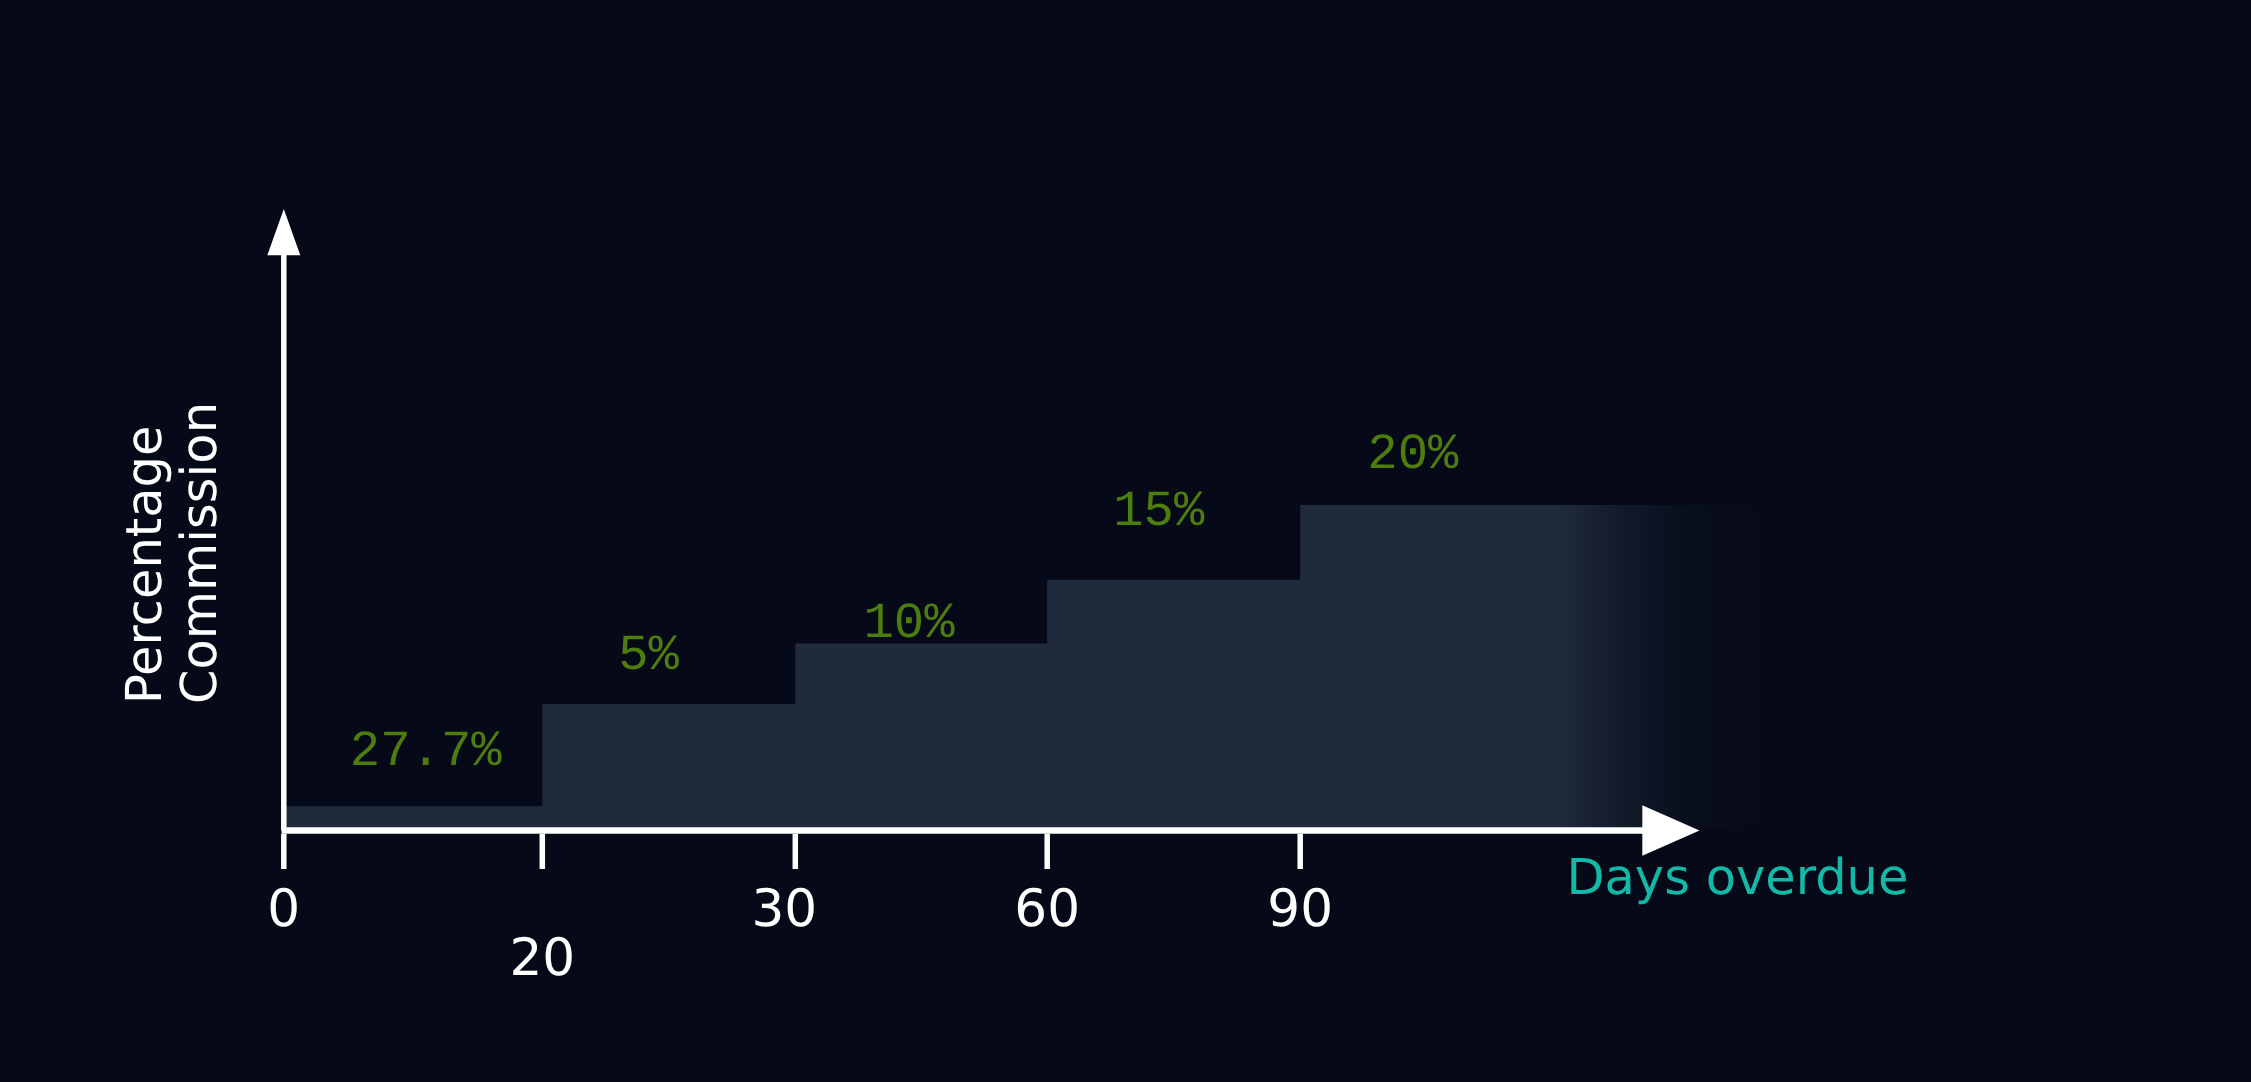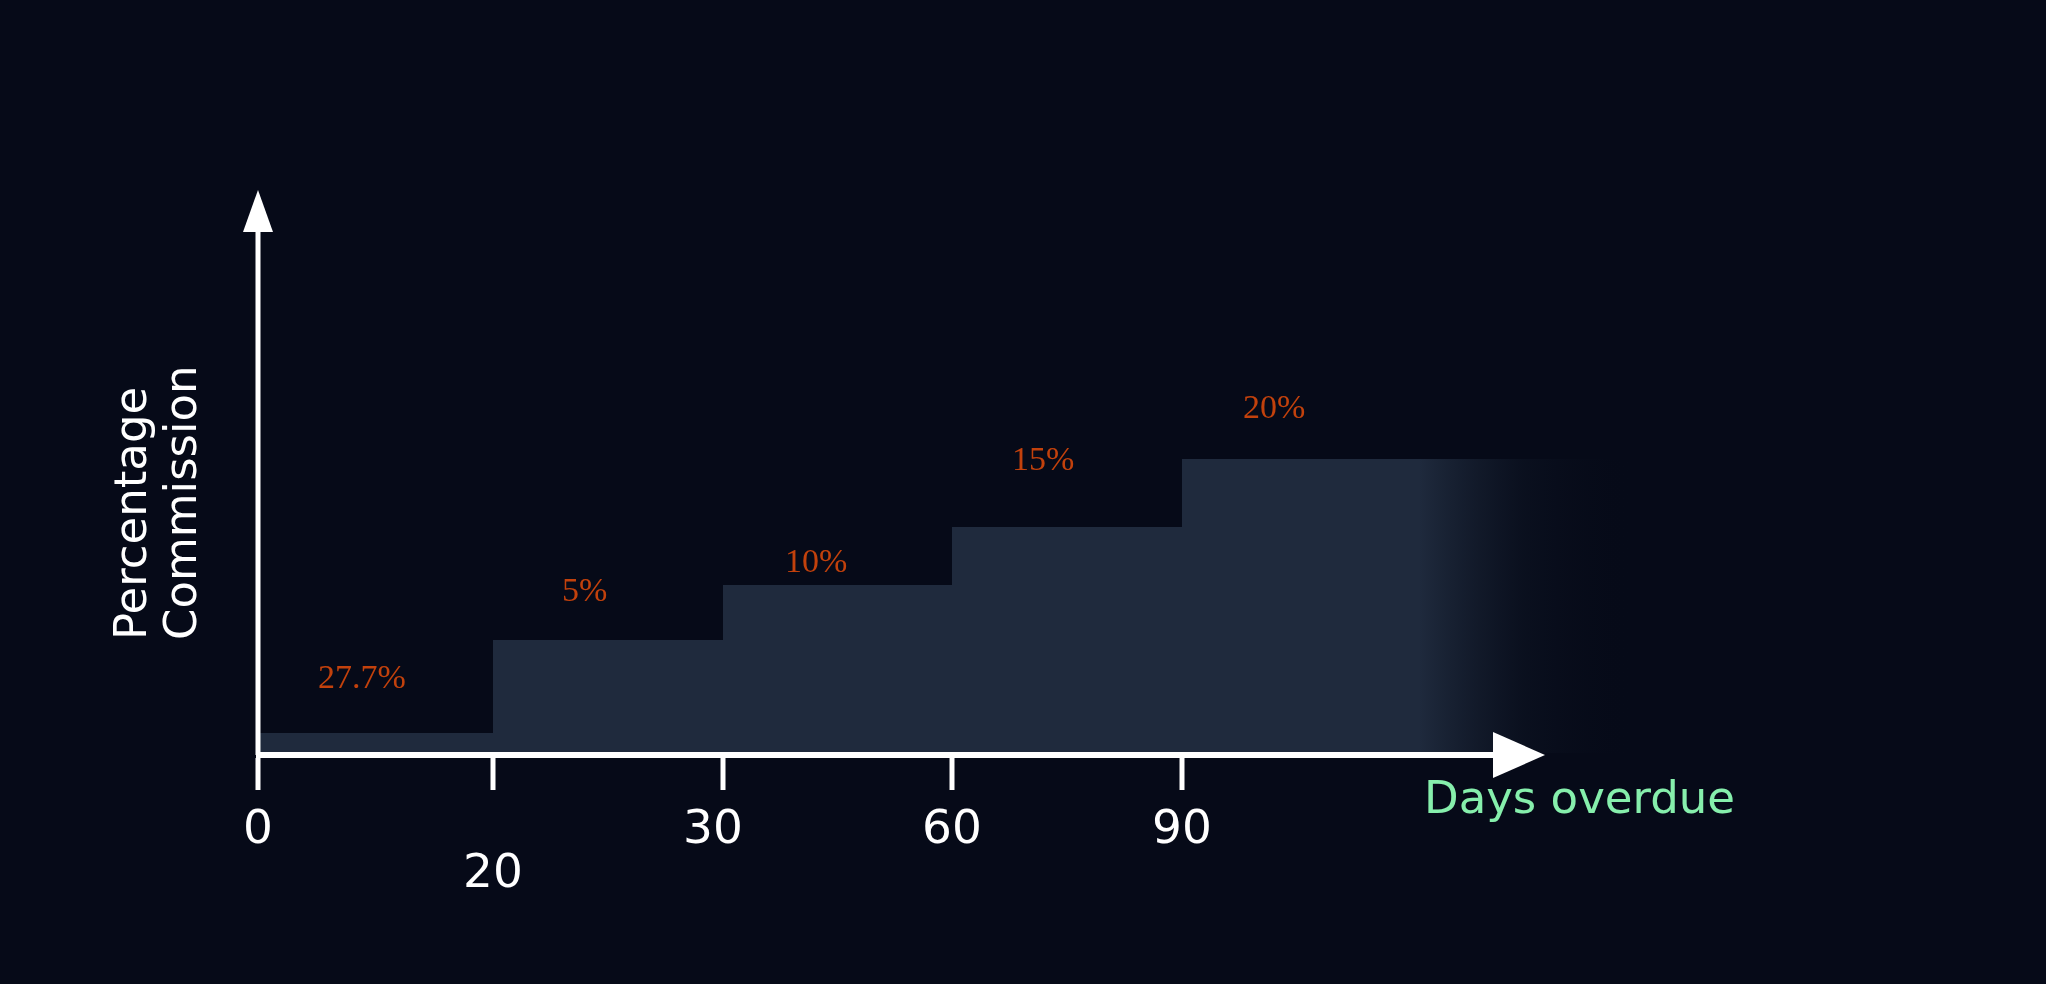--- a/index.html
+++ b/index.html
@@ -27,23 +27,23 @@
     left: 0;
     top: 0;
     width: 2046px;
     height: 984px;
     display: block;
   }
 
   
   .pct-label {
     position: absolute;
-    color: #c2410c;
-    font-family: Liberation Serif, serif;
-    font-size: 34px;
+    color: #4d7c0f;
+    font-family: Liberation Mono, monospace;
+    font-size: 46px;
     font-weight: 400;
     letter-spacing: 0px;
     white-space: nowrap;
     line-height: 1;
   }
 
   .tick-label {
     position: absolute;
     color: #ffffff;
     font-family: "DejaVu Sans", sans-serif;
@@ -52,21 +52,21 @@
     white-space: nowrap;
     line-height: 1;
     text-align: center;
     transform: translateX(-50%);
   }
 
   #x-axis-title {
     position: absolute;
     left: 1424px;
     top: 773px;
-    color: #86efac;
+    color: #14b8a6;
     font-family: "DejaVu Sans", sans-serif;
     font-size: 45px;
     font-weight: 400;
     line-height: 1.12;
     white-space: nowrap;
   }
   #x-axis-title .ax-line { display: block; }
 
   #y-axis-title {
     position: absolute;

